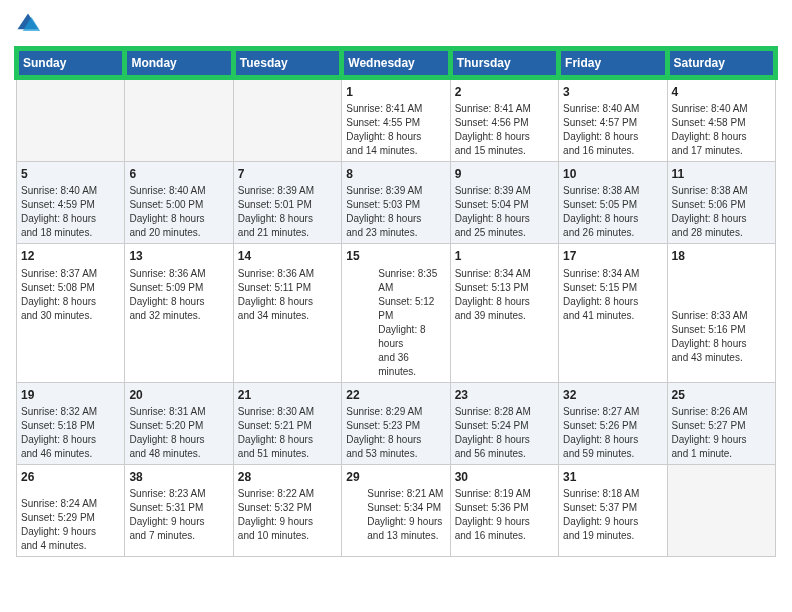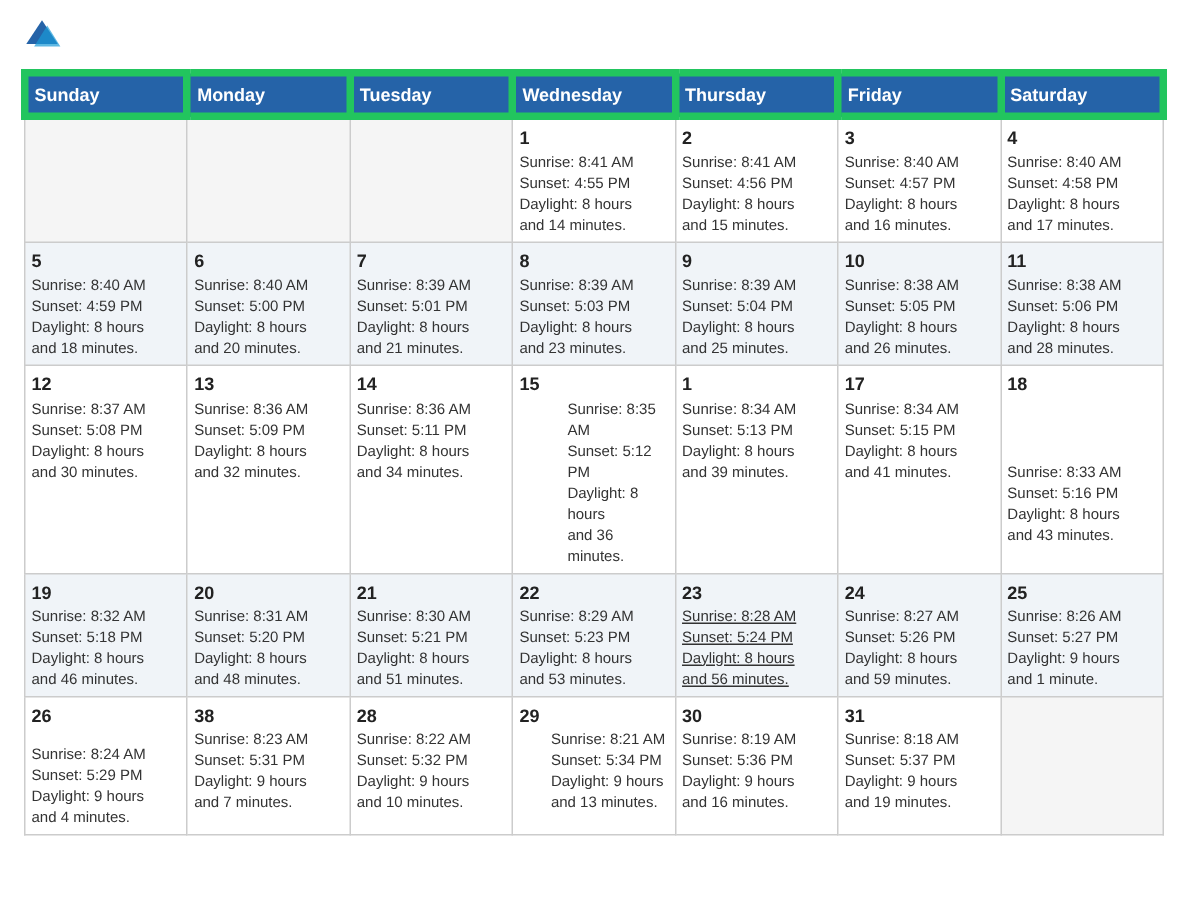--- a/index.html
+++ b/index.html
@@ -289,27 +289,27 @@
           </td>
           <td>
             <span class="day-num">22</span>
             <div class="day-info" style="white-space: pre-line;">Sunrise: 8:29 AM
 Sunset: 5:23 PM
 Daylight: 8 hours
 and 53 minutes.</div>
           </td>
           <td>
             <span class="day-num">23</span>
-            <div class="day-info" style="white-space: pre-line; text-decoration: underline;">Sunrise: 8:28 AM
+            <div class="day-info" style="white-space: pre-line;">Sunrise: 8:28 AM
 Sunset: 5:24 PM
 Daylight: 8 hours
 and 56 minutes.</div>
           </td>
           <td>
-            <span class="day-num">24</span>
+            <span class="day-num">32</span>
             <div class="day-info" style="white-space: pre-line;">Sunrise: 8:27 AM
 Sunset: 5:26 PM
 Daylight: 8 hours
 and 59 minutes.</div>
           </td>
           <td>
             <span class="day-num">25</span>
             <div class="day-info" style="white-space: pre-line;">Sunrise: 8:26 AM
 Sunset: 5:27 PM
 Daylight: 9 hours

